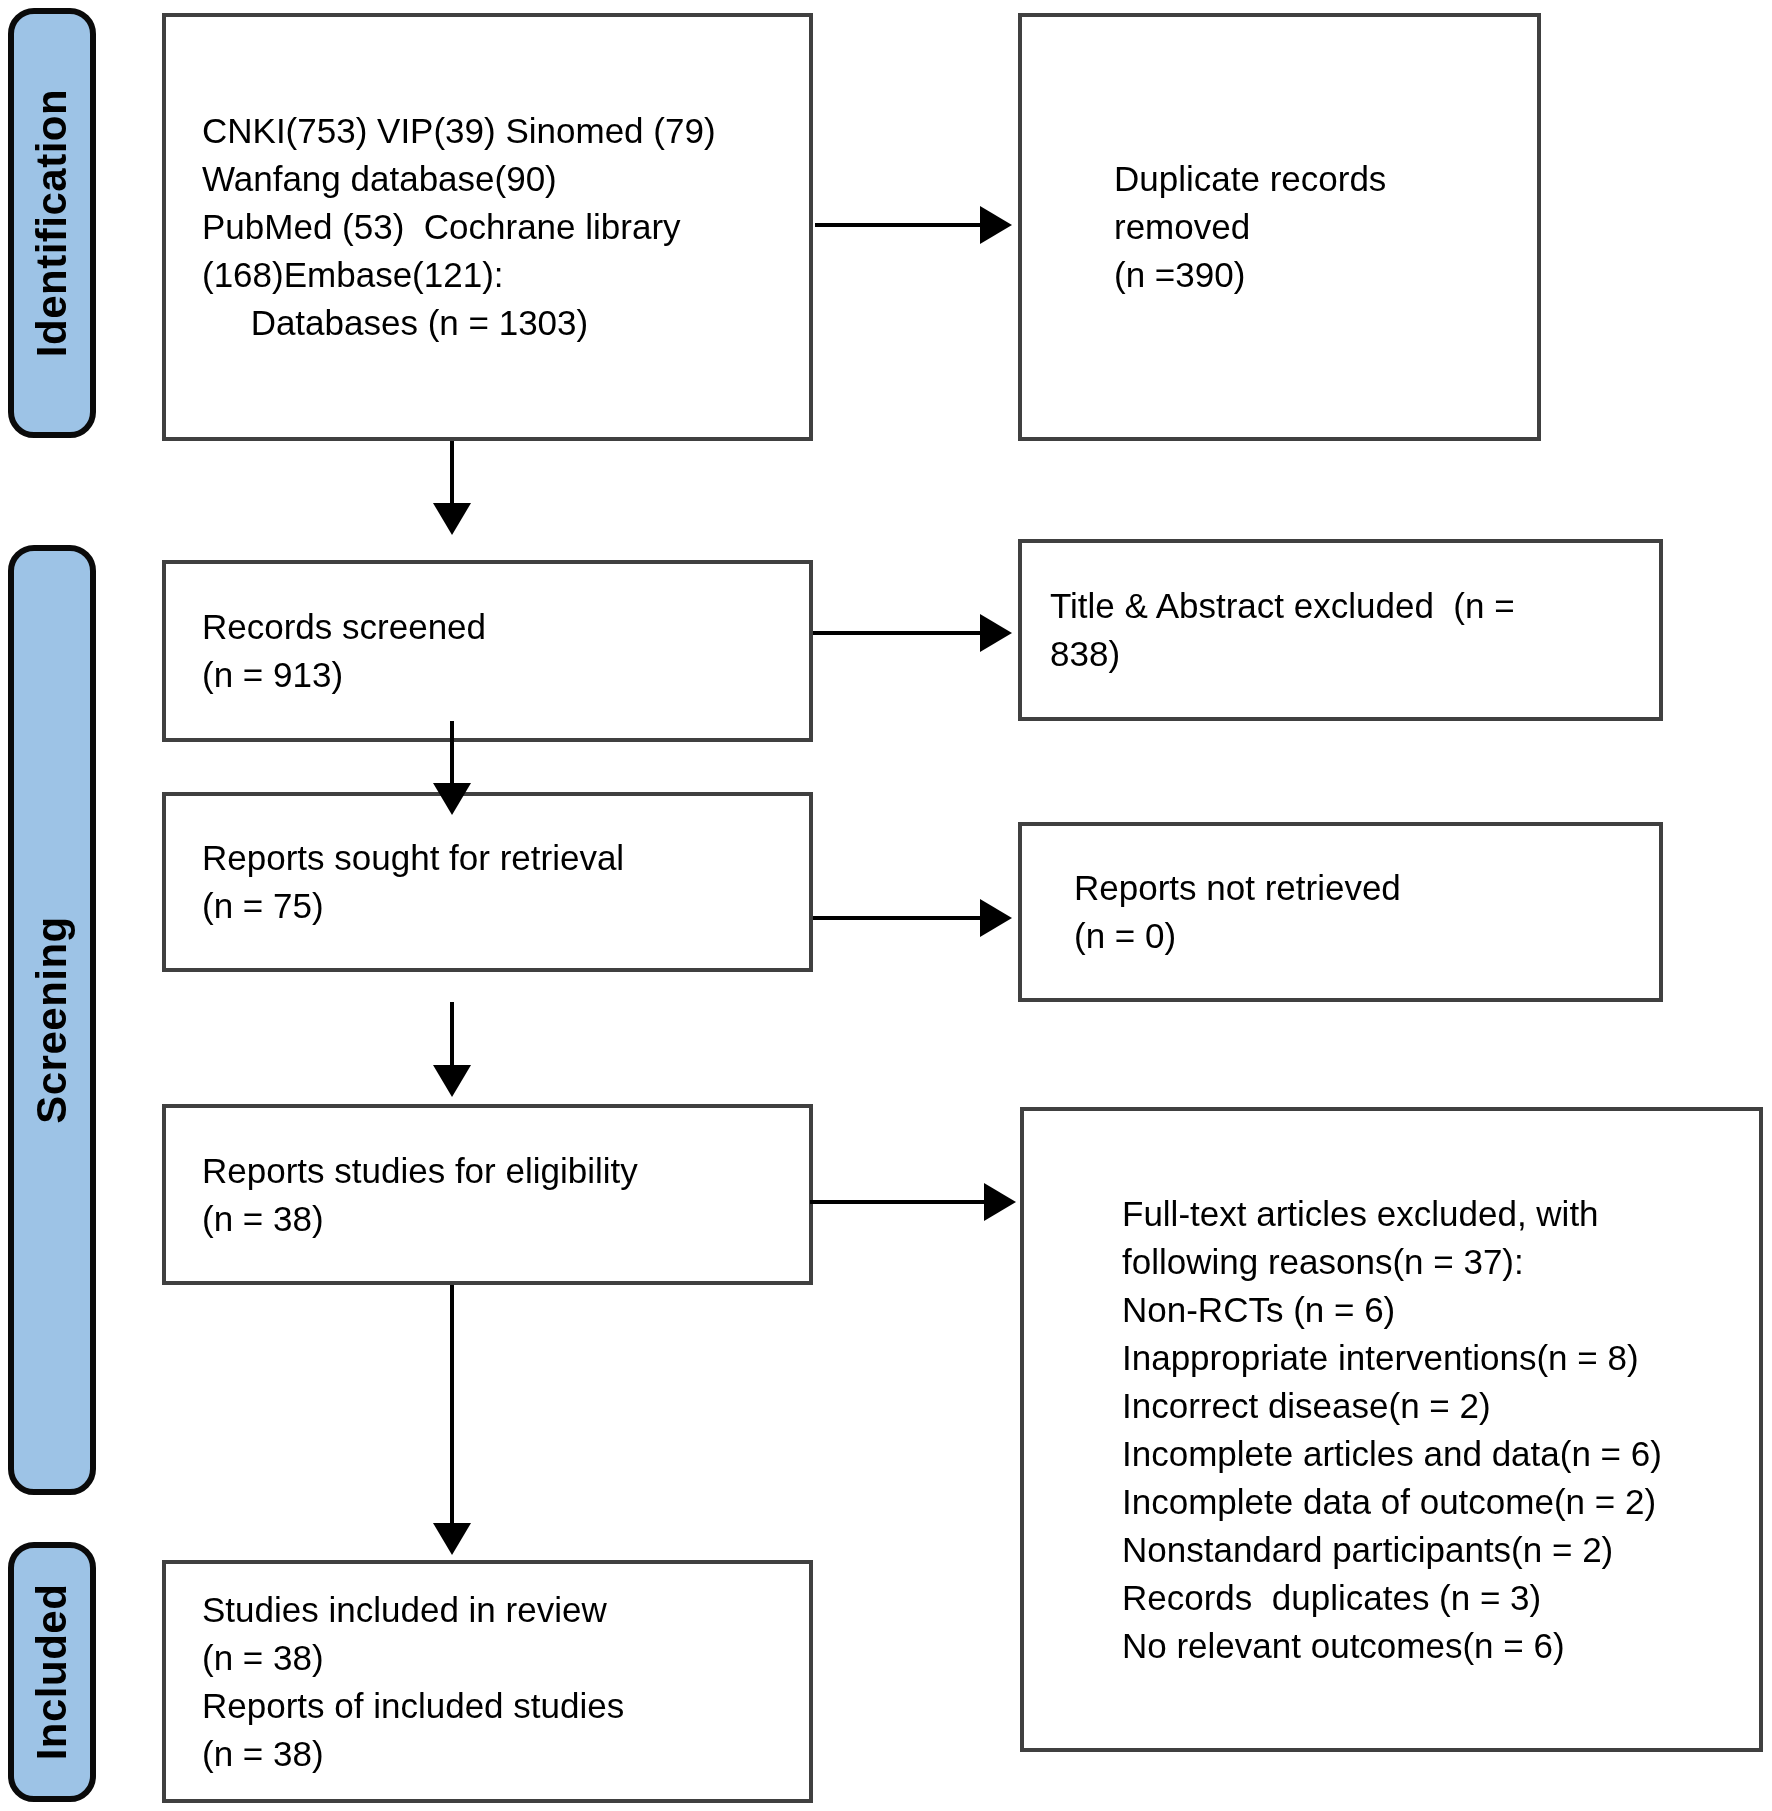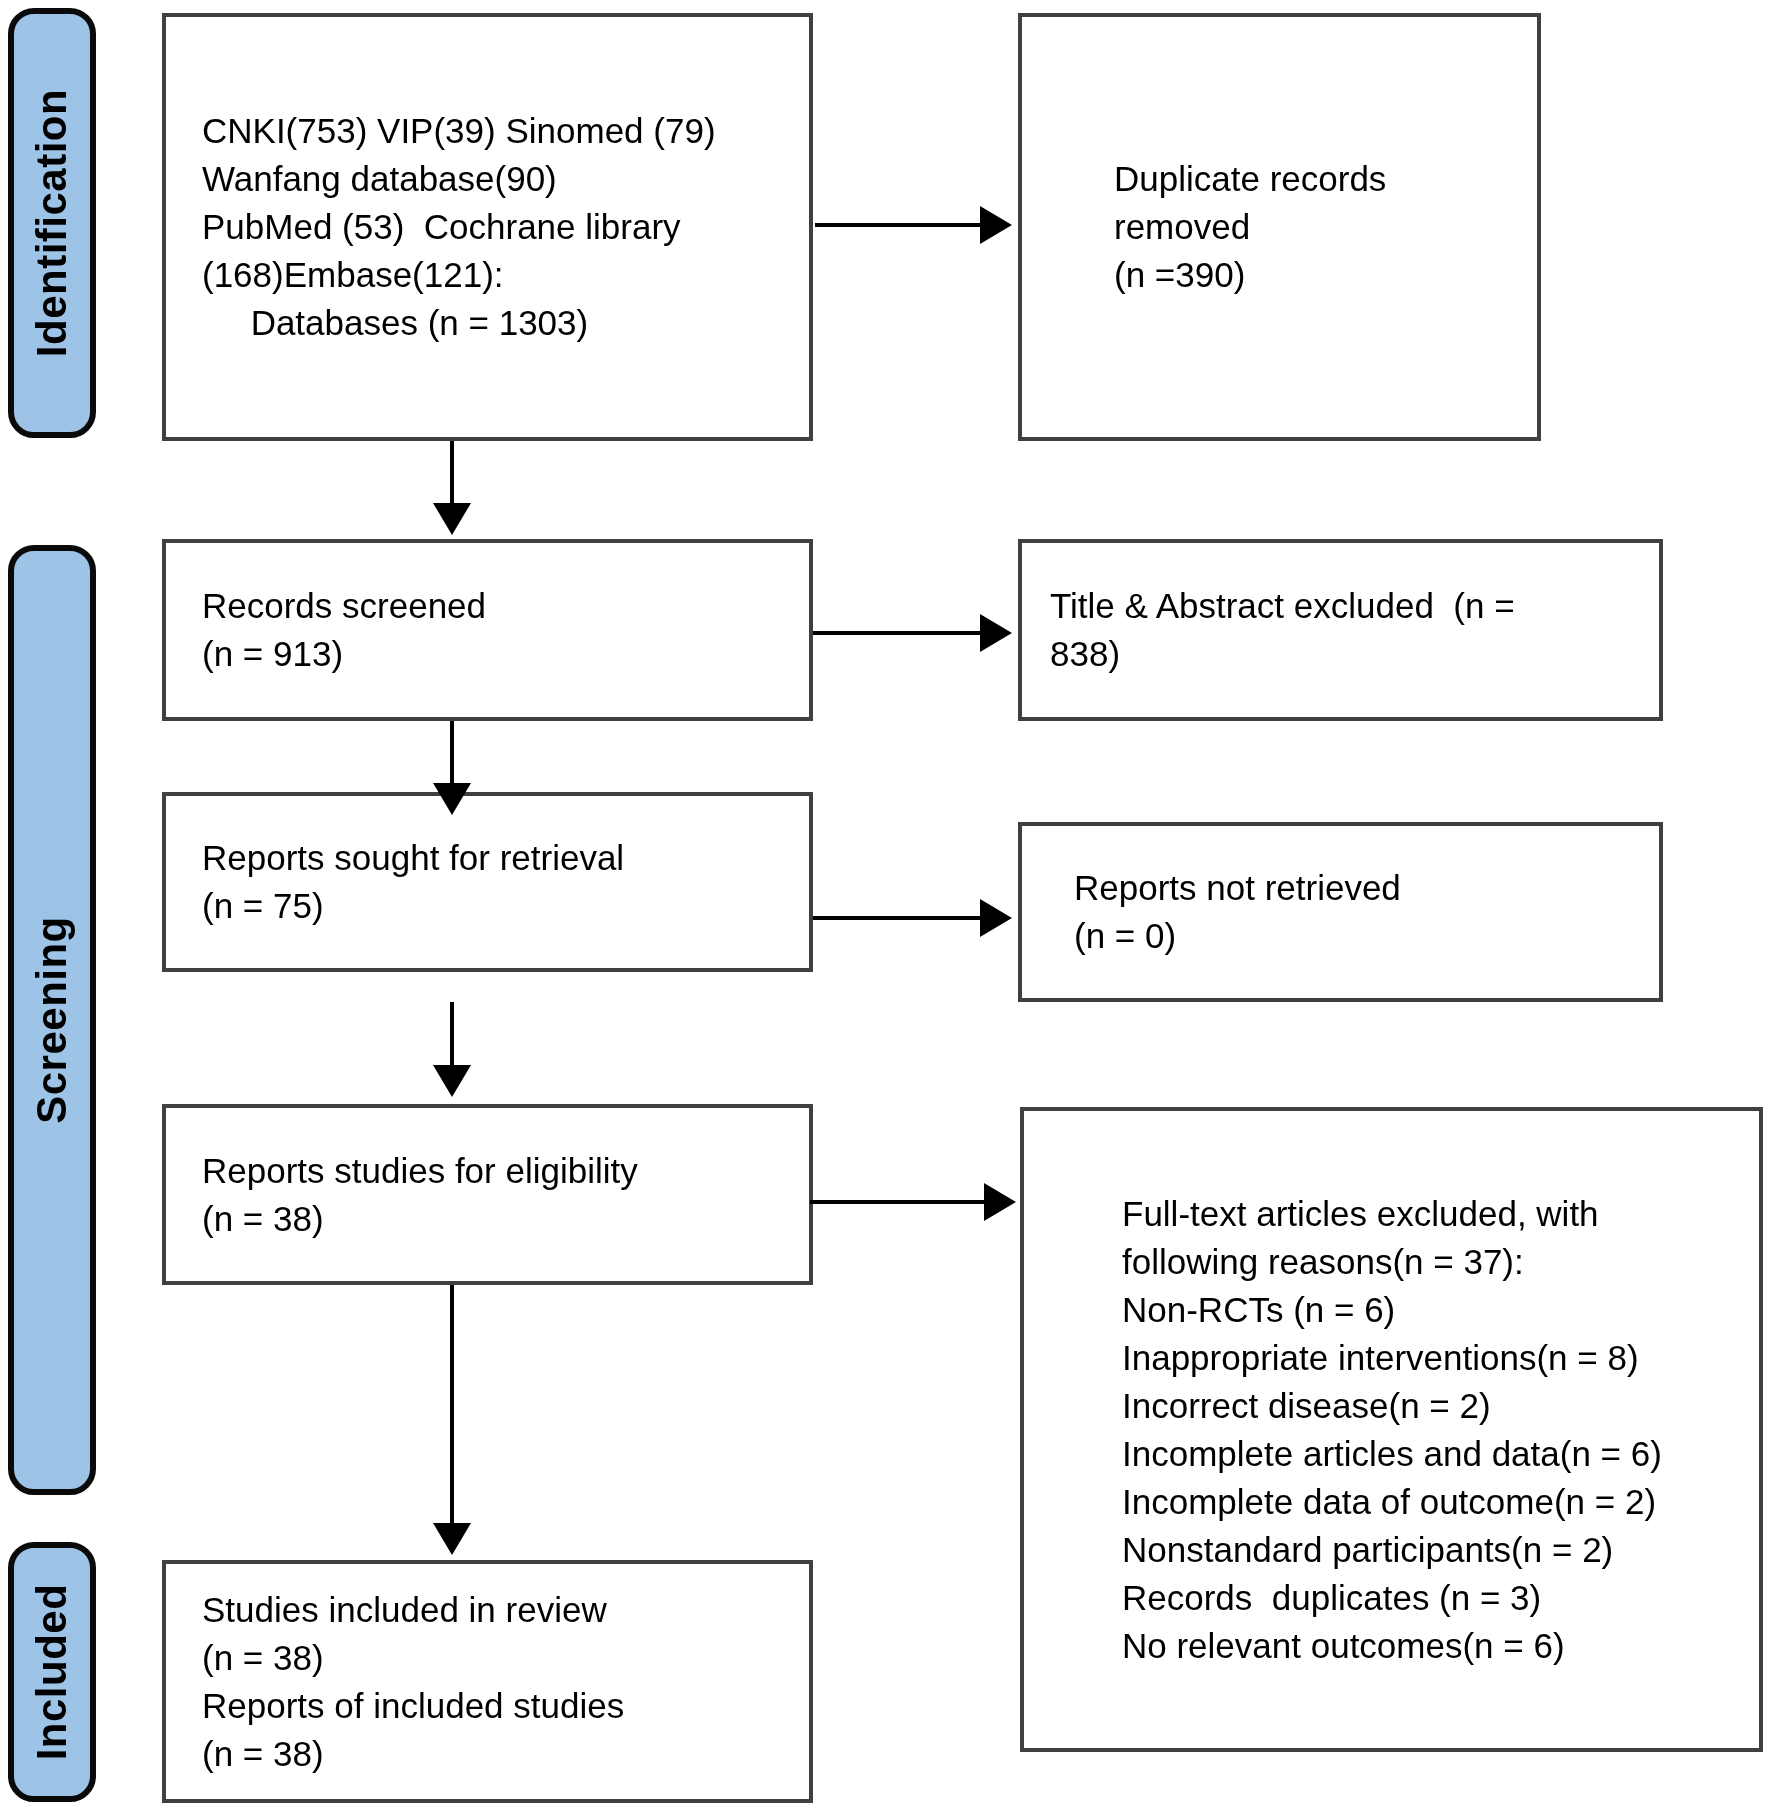--- a/index.html
+++ b/index.html
@@ -59,21 +59,21 @@
     border-left: 32px solid #000000;
   }
 
   
   #stage-identification { left: 8px;  top: 8px;    width: 88px; height: 430px; }
   #stage-screening      { left: 8px;  top: 545px;  width: 88px; height: 950px; }
   #stage-included       { left: 8px;  top: 1542px; width: 88px; height: 260px; }
 
   
   #box-databases         { left: 162px; top: 13px;   width: 651px; height: 428px; padding-left: 36px; padding-right: 8px; }
-  #box-records-screened  { left: 162px; top: 539px;  width: 651px; height: 182px; padding-left: 36px; }
+  #box-records-screened  { left: 162px; top: 560px;  width: 651px; height: 182px; padding-left: 36px; }
   #box-reports-sought    { left: 162px; top: 792px;  width: 651px; height: 180px; padding-left: 36px; }
   #box-reports-assessed  { left: 162px; top: 1104px; width: 651px; height: 181px; padding-left: 36px; }
   #box-studies-included  { left: 162px; top: 1560px; width: 651px; height: 243px; padding-left: 36px; }
 
   
   #box-duplicates-removed       { left: 1018px; top: 13px;   width: 523px; height: 428px; padding-left: 92px;  padding-right: 8px; }
   #box-title-abstract-excluded  { left: 1018px; top: 539px;  width: 645px; height: 182px; padding-left: 28px;  padding-right: 8px; }
   #box-reports-not-retrieved    { left: 1018px; top: 822px;  width: 645px; height: 180px; padding-left: 52px;  padding-right: 8px; }
   #box-fulltext-excluded        { left: 1020px; top: 1107px; width: 743px; height: 645px; padding-left: 98px;  padding-right: 10px; }
 

